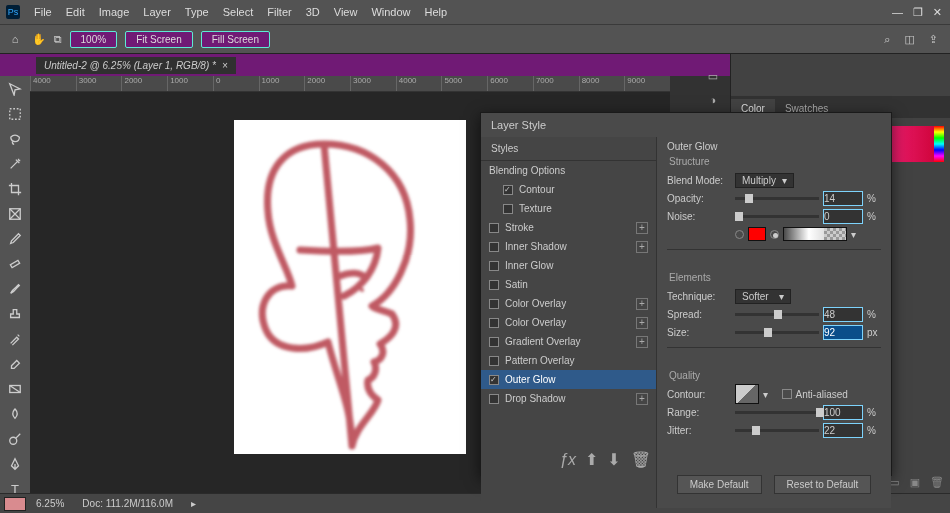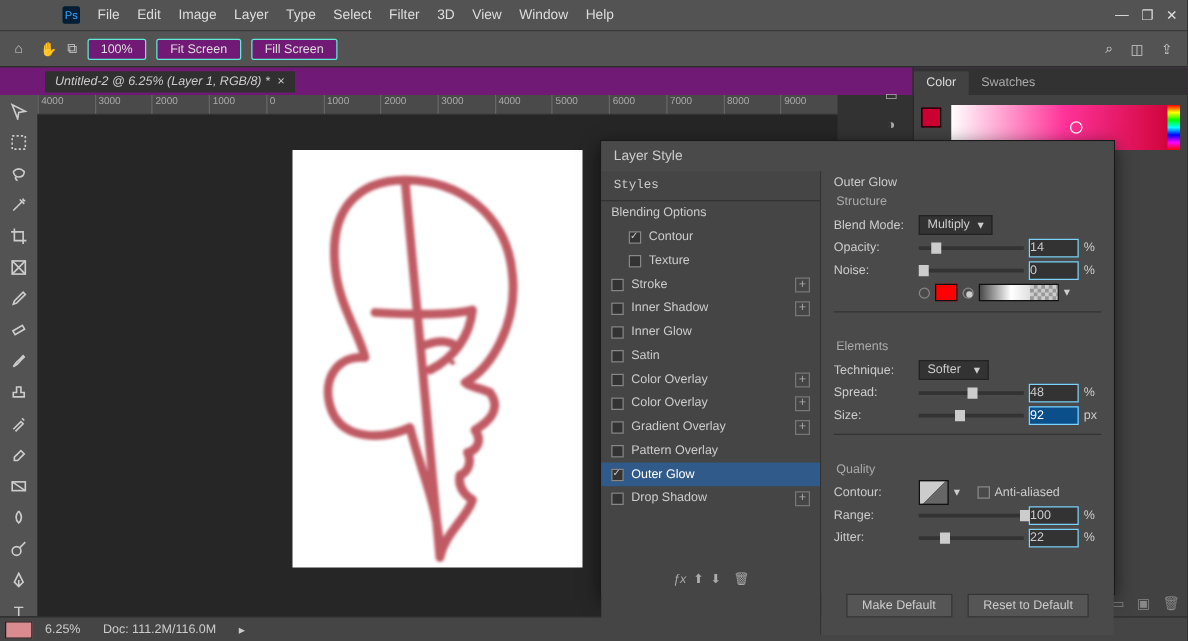--- a/index.html
+++ b/index.html
@@ -1,19 +1,19 @@
 <!DOCTYPE html>
 <html><head>
 <meta charset="utf-8">
 <style>
   * { box-sizing: border-box; margin: 0; padding: 0; font-family: "Segoe UI", Tahoma, sans-serif; }
   body { background:#323232; color:#ccc; font-size:11px; width:950px; height:513px; overflow:hidden; position:relative; }
   
   .menubar { height:24px; background:#535353; display:flex; align-items:center; padding-left:6px; gap:14px; }
-  .menubar .ps { width:14px; height:14px; background:#001e36; color:#31a8ff; font-weight:normal; font-size:9px; display:flex; align-items:center; justify-content:center; border-radius:2px;margin-left:44px;}
+  .menubar .ps { width:14px; height:14px; background:#001e36; color:#31a8ff; font-weight:normal; font-size:9px; display:flex; align-items:center; justify-content:center; border-radius:2px;}
   .menubar span { color:#ddd; }
   .win-ctrl { margin-left:auto; display:flex; gap:10px; padding-right:8px; color:#ccc;}
   
   .optbar { height:30px; background:#535353; border-top:1px solid #3a3a3a; border-bottom:1px solid #222; display:flex; align-items:center; padding:0 6px; gap:8px;}
   .optbar .home { width:18px; text-align:center; }
   .btn { background:#701a75; border:1px solid #5eead4; padding:2px 10px; border-radius:2px; color:#ddd; font-size:10px;}
   .optbar .right { margin-left:auto; display:flex; gap:14px; padding-right:6px;}
   
   .doctab { height:22px; background:#701a75; display:flex; align-items:center; padding-left:36px;font-style:italic;}
   .doctab .tab { background:#303030; padding:3px 8px; font-size:10px; display:flex; gap:6px; align-items:center;}
@@ -26,48 +26,48 @@
   .ruler span { flex:1; border-left:1px solid #666; padding-left:2px;}
   
   .canvas-wrap { position:absolute; left:30px; top:92px; bottom:20px; right:280px; background:#262626; display:flex; align-items:flex-start; justify-content:center; overflow:hidden;}
   .canvas { margin-top:28px; width:232px; height:334px; background:#fff;}
   .canvas svg { width:100%; height:100%;}
   
   .status { position:absolute; left:0; right:0; bottom:0; height:20px; background:#454545; display:flex; align-items:center; font-size:10px; padding-left:36px; gap:18px; border-top:1px solid #2a2a2a;}
   .status .swatch { position:absolute; left:4px; bottom:2px; width:22px; height:14px; background:#d98b8f; border:1px solid #222;}
   
   .rightcol { position:absolute; right:0; top:54px; width:220px; bottom:20px; background:#424242; border-left:1px solid #222;}
-  .panel-tabs { display:flex; background:#323232; height:22px; align-items:flex-end;}
+  .panel-tabs { display:flex; background:#323232; height:22px; align-items:flex-end;margin-top:42px;}
   .panel-tabs span { padding:4px 10px; font-size:10px; color:#aaa;}
   .panel-tabs span.active { background:#424242; color:#ddd;}
   .colorpanel { padding:8px; position:relative;}
   .grad { height:36px; background:linear-gradient(to right, #fff, #ff3399, #cc0033); margin-left:22px; position:relative;}
   .grad .ring { position:absolute; width:10px; height:10px; border:1px solid #fff; border-radius:50%; left:55%; top:50%; transform:translate(-50%,-50%);}
   .hue { position:absolute; right:6px; top:8px; width:10px; height:36px; background:linear-gradient(#f00,#ff0,#0f0,#0ff,#00f,#f0f,#f00);}
   .fgbg { position:absolute; left:6px; top:10px; width:18px; height:18px;}
   .fgbg::before { content:""; position:absolute; width:14px; height:14px; background:#cc0033; border:1px solid #000; }
   .fgbg::after { content:""; position:absolute; width:14px; height:14px; background:#fff; border:1px solid #000; left:6px; top:6px; z-index:-1;}
   .iconstrip { position:absolute; right:224px; top:58px; width:26px; display:flex; flex-direction:column; gap:8px; align-items:center; padding-top:10px;}
   .iconstrip div { width:16px; height:16px; color:#aaa; display:flex; align-items:center; justify-content:center;}
   .right-bottom-icons { position:absolute; right:6px; bottom:4px; display:flex; gap:10px; color:#888; font-size:11px;}
 
   
   .dialog { position:absolute; left:480px; top:112px; width:412px; height:364px; background:#4a4a4a; border:1px solid #1a1a1a; box-shadow:0 4px 14px rgba(0,0,0,.6); display:flex; flex-direction:column;}
   .dlg-title { padding:6px 10px; font-size:11px; background:#4a4a4a;}
   .dlg-body { flex:1; display:flex;}
   .dlg-left { width:176px; border-right:1px solid #333; background:#454545;}
-  .dlg-left .hd { padding:6px 10px; font-size:10px; border-bottom:1px solid #333;font-family:Liberation Mono, monospace;}
+  .dlg-left .hd { padding:6px 10px; font-size:10px; border-bottom:1px solid #333;}
   .stylelist { }
   .srow { display:flex; align-items:center; height:19px; padding:0 8px; gap:6px; font-size:10px;}
   .srow.sub { padding-left:22px;}
   .srow.selected { background:#2f5a8a; color:#fff;}
   .srow .cb { width:10px; height:10px; border:1px solid #888; background:#333;}
   .srow .cb.checked::after { content:"✓"; color:#ccc; font-size:8px; position:relative; top:-3px; left:0;}
   .srow .plus { margin-left:auto; color:#aaa; border:1px solid #777; width:12px; height:12px; display:flex; align-items:center; justify-content:center; font-size:10px;}
-  .dlg-left-foot { position:absolute; left:6px; bottom:6px; display:flex; gap:10px; color:#aaa; font-size:10px; width:164px; justify-content:center;}
+  .dlg-left-foot { position:absolute; left:6px; bottom:6px; display:flex; gap:10px; color:#aaa; font-size:16px; width:164px; justify-content:flex-end;}
   .dlg-right { flex:1; padding:4px 10px 6px 10px; font-size:10px; background:#4a4a4a; display:flex; flex-direction:column;}
   .sect { border-bottom:1px solid #333; padding-bottom:6px; margin-bottom:22px;}
   .sect .sub { color:#aaa; margin-bottom:4px; margin-left:2px;}
   .frow { display:flex; align-items:center; height:18px; gap:4px;}
   .frow label { width:64px; color:#ccc;}
   .frow .select { background:#333; border:1px solid #222; padding:1px 6px; min-width:56px; display:flex; justify-content:space-between; gap:6px;}
   .frow .track { flex:1; height:3px; background:#333; position:relative;}
   .frow .track .thumb { position:absolute; top:-3px; width:8px; height:9px; background:#ccc;}
   .frow .num { width:40px; background:#333; border:1px solid #7dd3fc; padding:1px 0;}
   .frow .num.active { background:#0a4e8a; color:#fff;}

